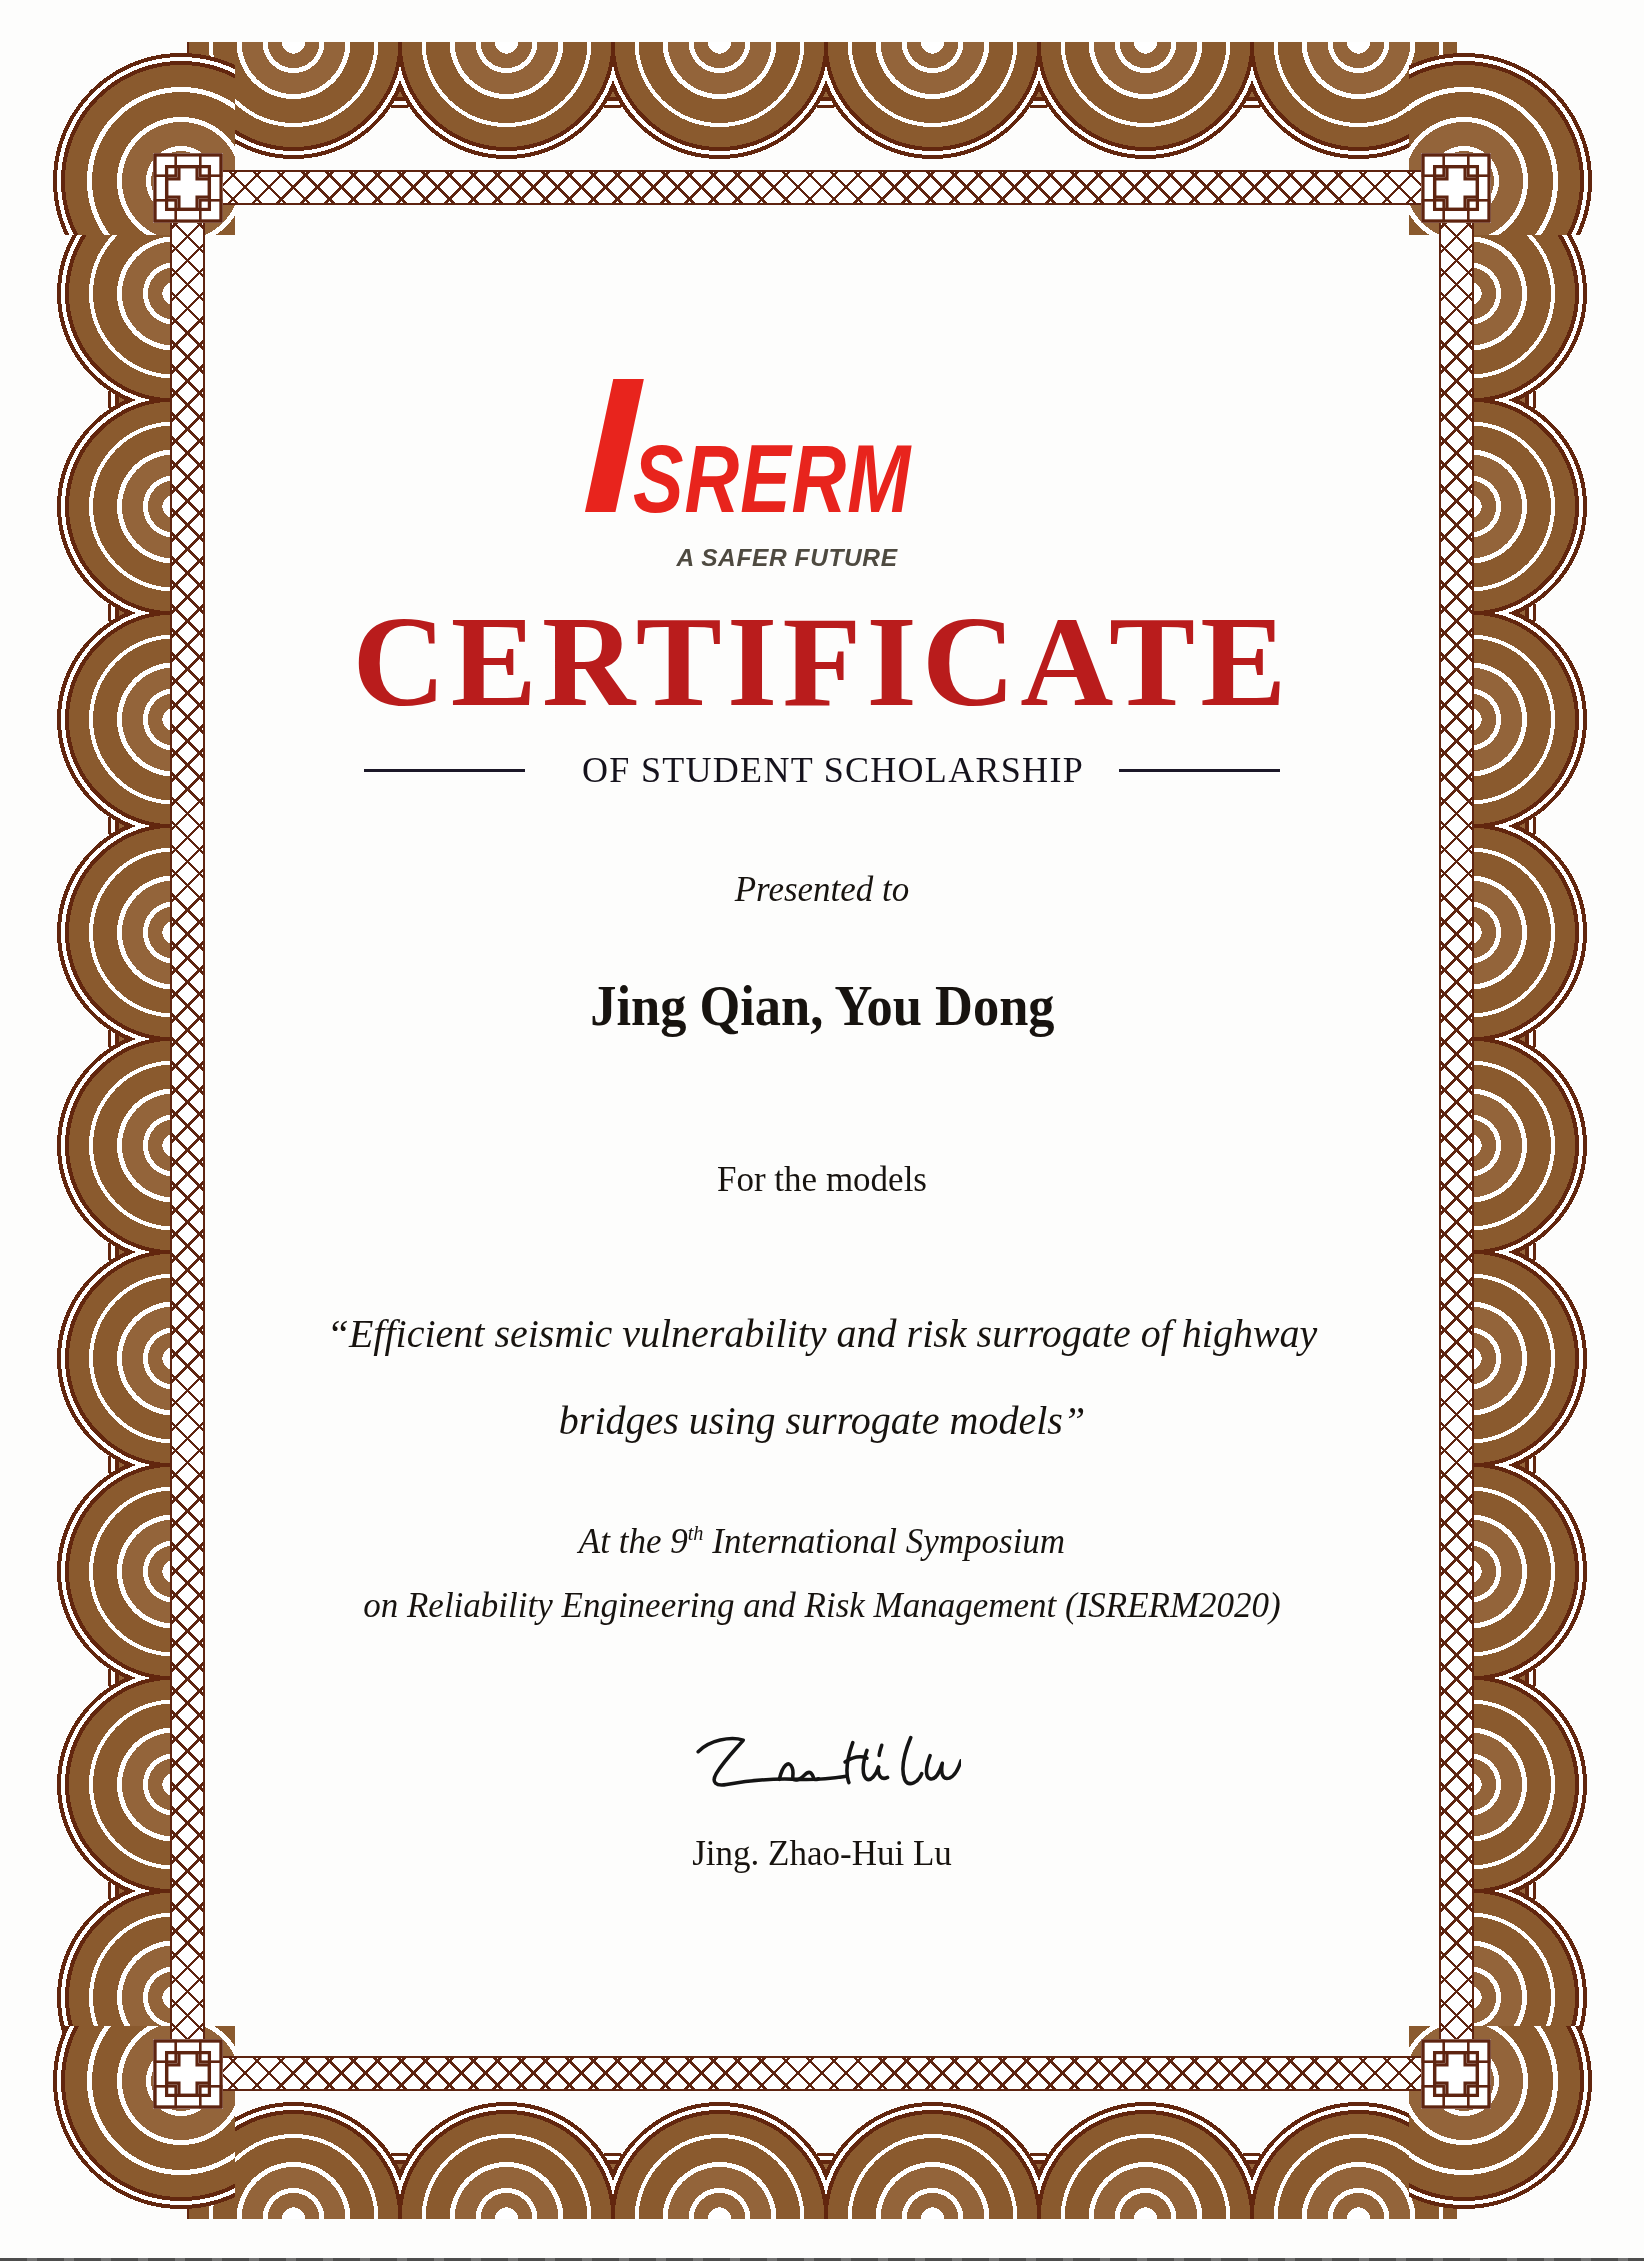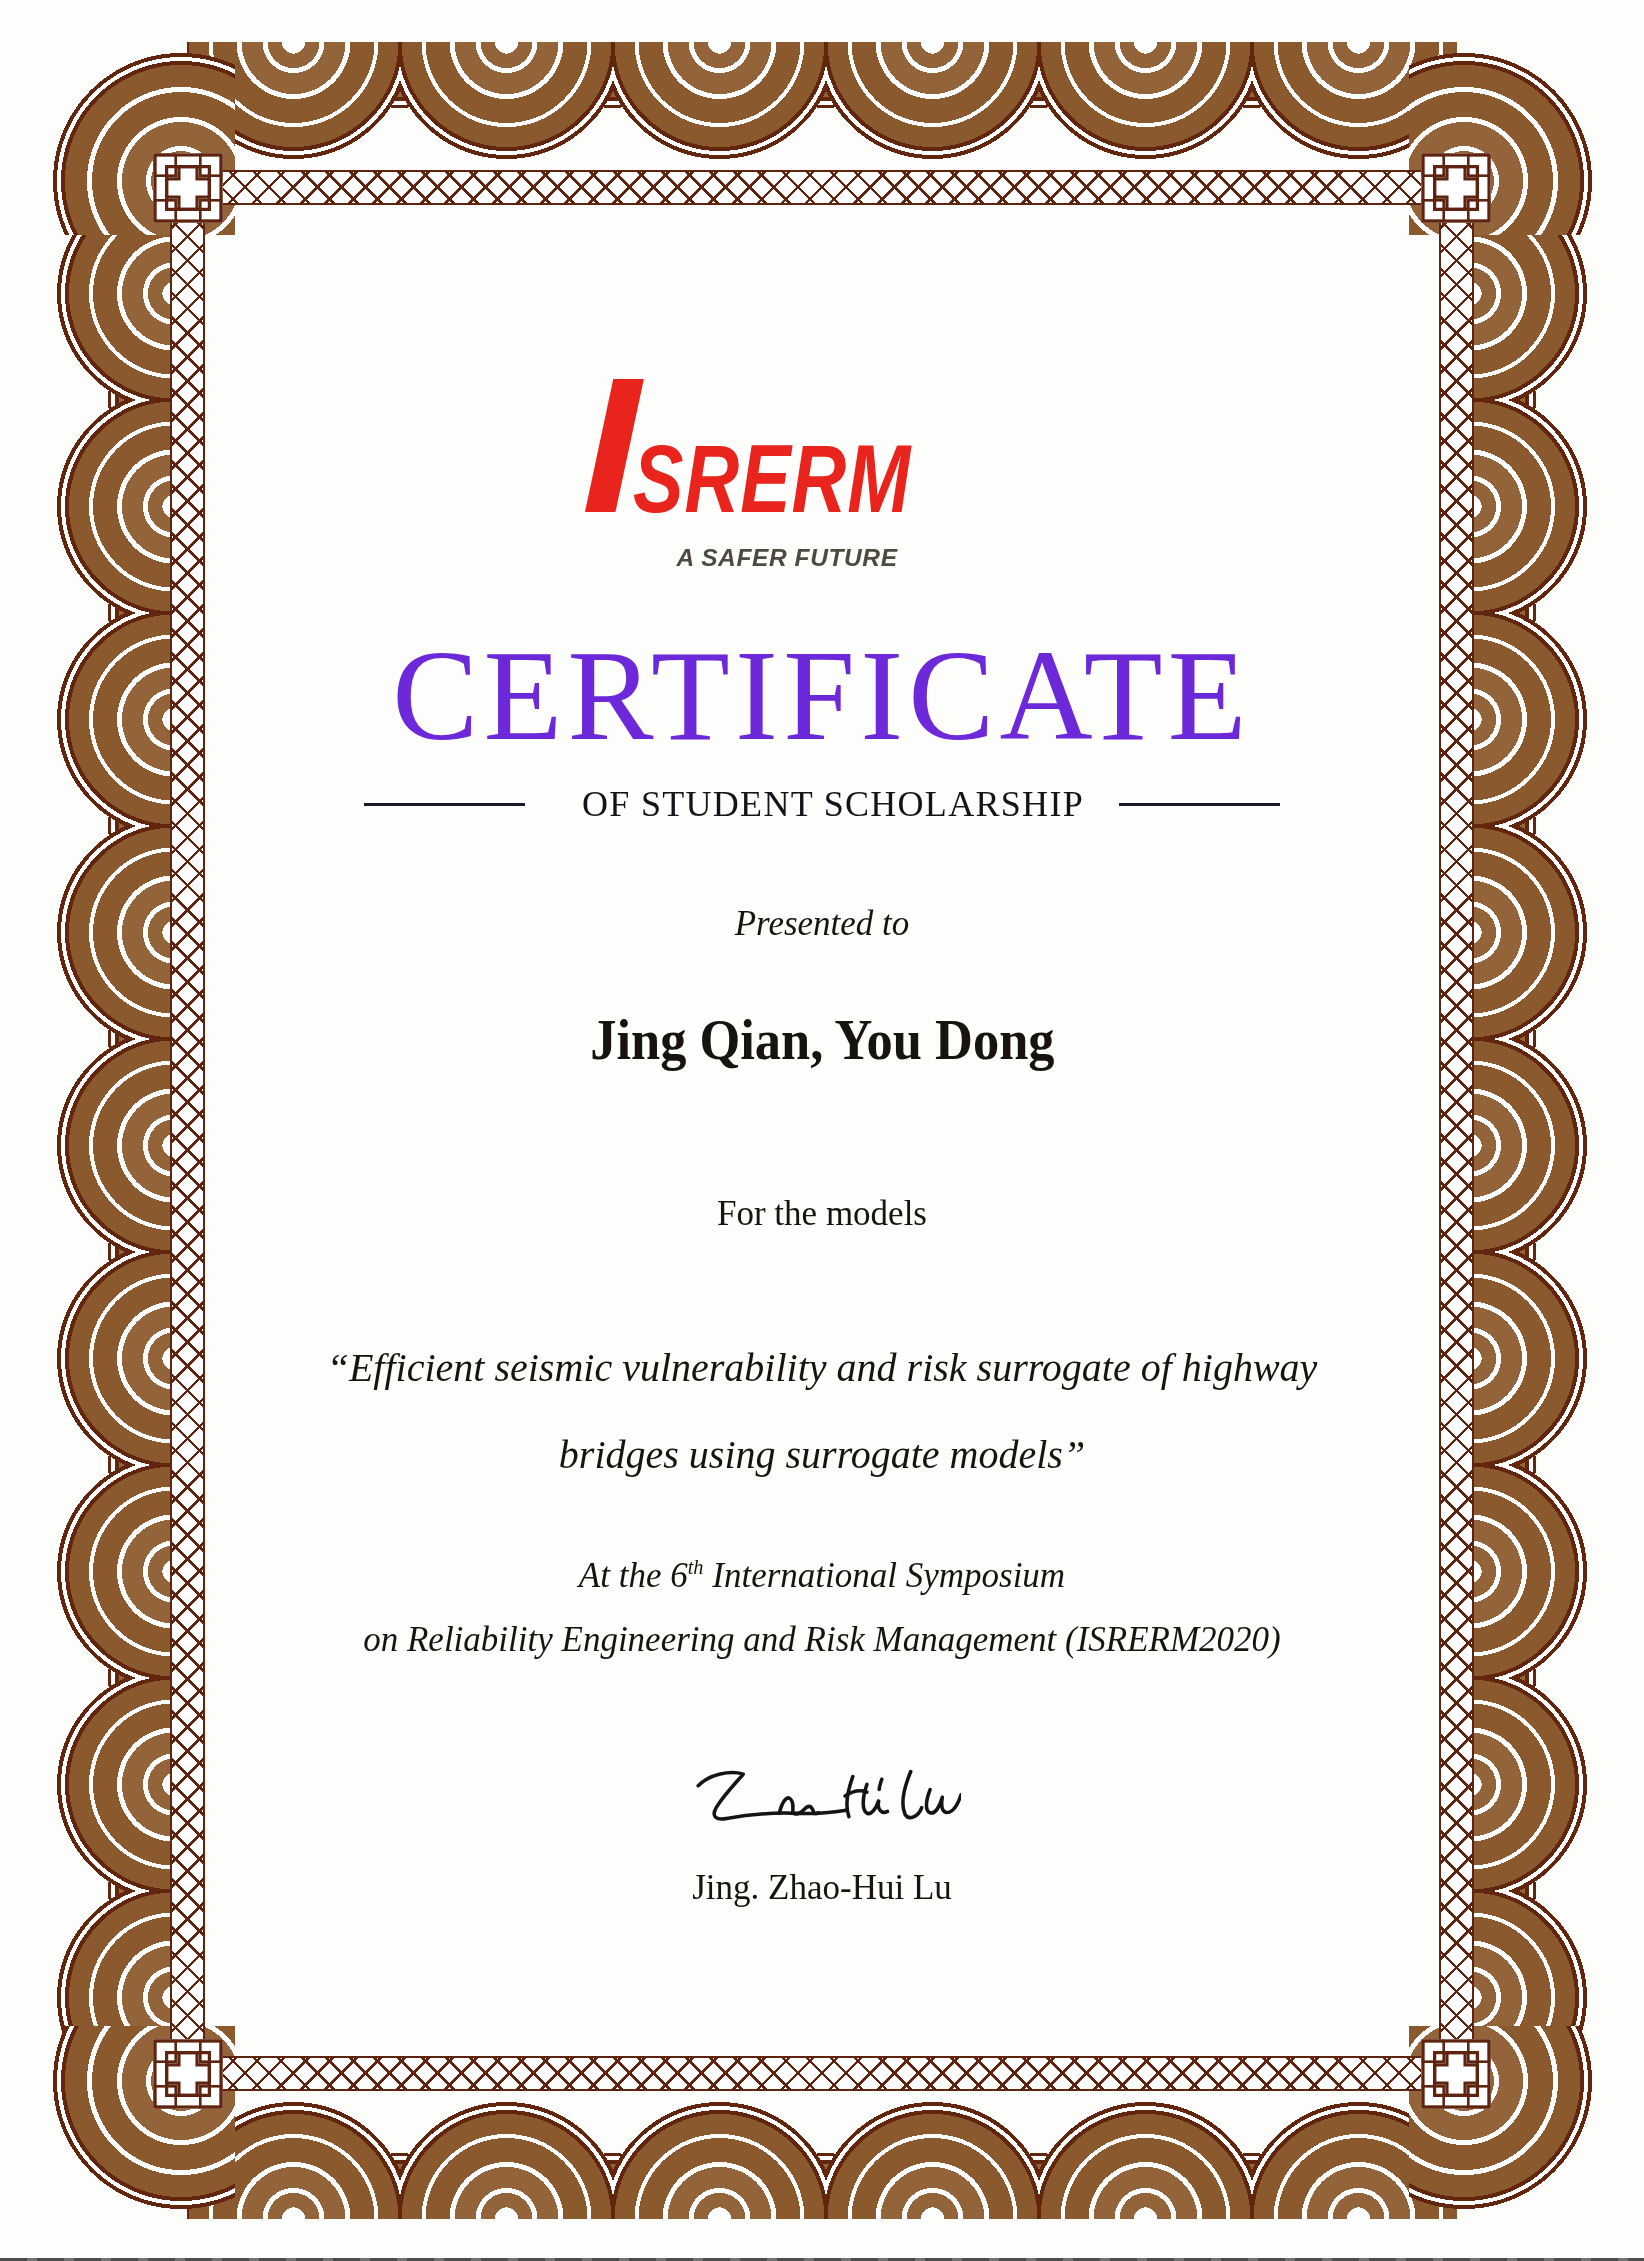--- a/index.html
+++ b/index.html
@@ -82,21 +82,21 @@
   
   .content { position:absolute; left:206px; right:206px; top:206px; bottom:203px;
     display:flex; flex-direction:column; align-items:center; text-align:center; }
 
   .logo-block { margin-top:169px; transform:translateX(-35px); display:flex; flex-direction:column; align-items:center;font-style:italic; }
   .logo-row { white-space:nowrap; height:141px; line-height:141px; font-family:"Liberation Sans", sans-serif; color:#e8241d; }
   .logo-i { font-size:193px; font-weight:600; letter-spacing:0; display:inline-block; transform:scaleX(1.1); }
   .logo-text { font-size:97px; font-weight:700; display:inline-block; transform:scaleX(0.78); transform-origin:left bottom; margin-left:-3.9px; letter-spacing:1.3px; }
   .tagline { margin-top:30px; font-family:"Liberation Sans", sans-serif; font-weight:700; font-size:24.5px; line-height:1; letter-spacing:0.6px; color:#4e4a40; }
 
-  .cert-title { margin-top:60px; font-size:129px; line-height:1; letter-spacing:5.2px; color:#6d28d9; font-weight:400; }
+  .cert-title { margin-top:26px; font-size:129px; line-height:1; letter-spacing:5.2px; color:#b91c1c; font-weight:700; }
 
   .subtitle-row { margin-top:26.4px; display:flex; align-items:center; gap:35px; }
   .subtitle-rule { width:161px; height:3.2px; background:#1c1828; }
   .subtitle { font-size:36px; line-height:1.04; letter-spacing:1.3px; color:#15121c; font-weight:400; white-space:nowrap;margin-left:22px; }
 
   .presented { margin-top:83px; font-style:italic; font-size:35px; line-height:1; }
   .recipients { margin-top:70px; font-weight:700; font-size:57px; line-height:1; transform:scaleX(0.92); }
   .paper-label { margin-top:128px; font-size:35px; line-height:1; }
 
   .paper-quote { margin-top:93px; font-style:italic; font-size:40px; line-height:87px; }
@@ -208,21 +208,21 @@
     <div class="recipients">Jing Qian, You Dong</div>
 
     <div class="paper-label">For the models</div>
 
     <div class="paper-quote">
       <div>“Efficient seismic vulnerability and risk surrogate of highway</div>
       <div>bridges using surrogate models”</div>
     </div>
 
     <div class="event-block">
-      <div class="event-italic"><span>At the 6</span><span class="sup">th</span><span> International Symposium</span></div>
+      <div class="event-italic"><span>At the 9</span><span class="sup">th</span><span> International Symposium</span></div>
       <div class="event-italic">on Reliability Engineering and Risk Management (ISRERM2020)</div>
     </div>
 
     <div class="signature-area">
       <svg width="277" height="97" viewBox="0 0 430 150">
         <g fill="none" stroke="#141414" stroke-width="5.5" stroke-linecap="round" stroke-linejoin="round">
           <path d="M22,52 C40,34 72,28 92,34 C84,44 62,66 50,86 C42,100 50,106 66,103 C104,96 136,93 178,95 C202,96 226,94 252,90"></path>
           <path d="M148,95 C153,73 163,64 168,77 C172,88 164,97 175,96 C186,94 190,80 197,85 C203,91 199,98 209,94"></path>
           <path d="M262,38 C254,60 250,84 256,100"></path>
           <path d="M250,68 C262,60 274,58 284,62"></path>

